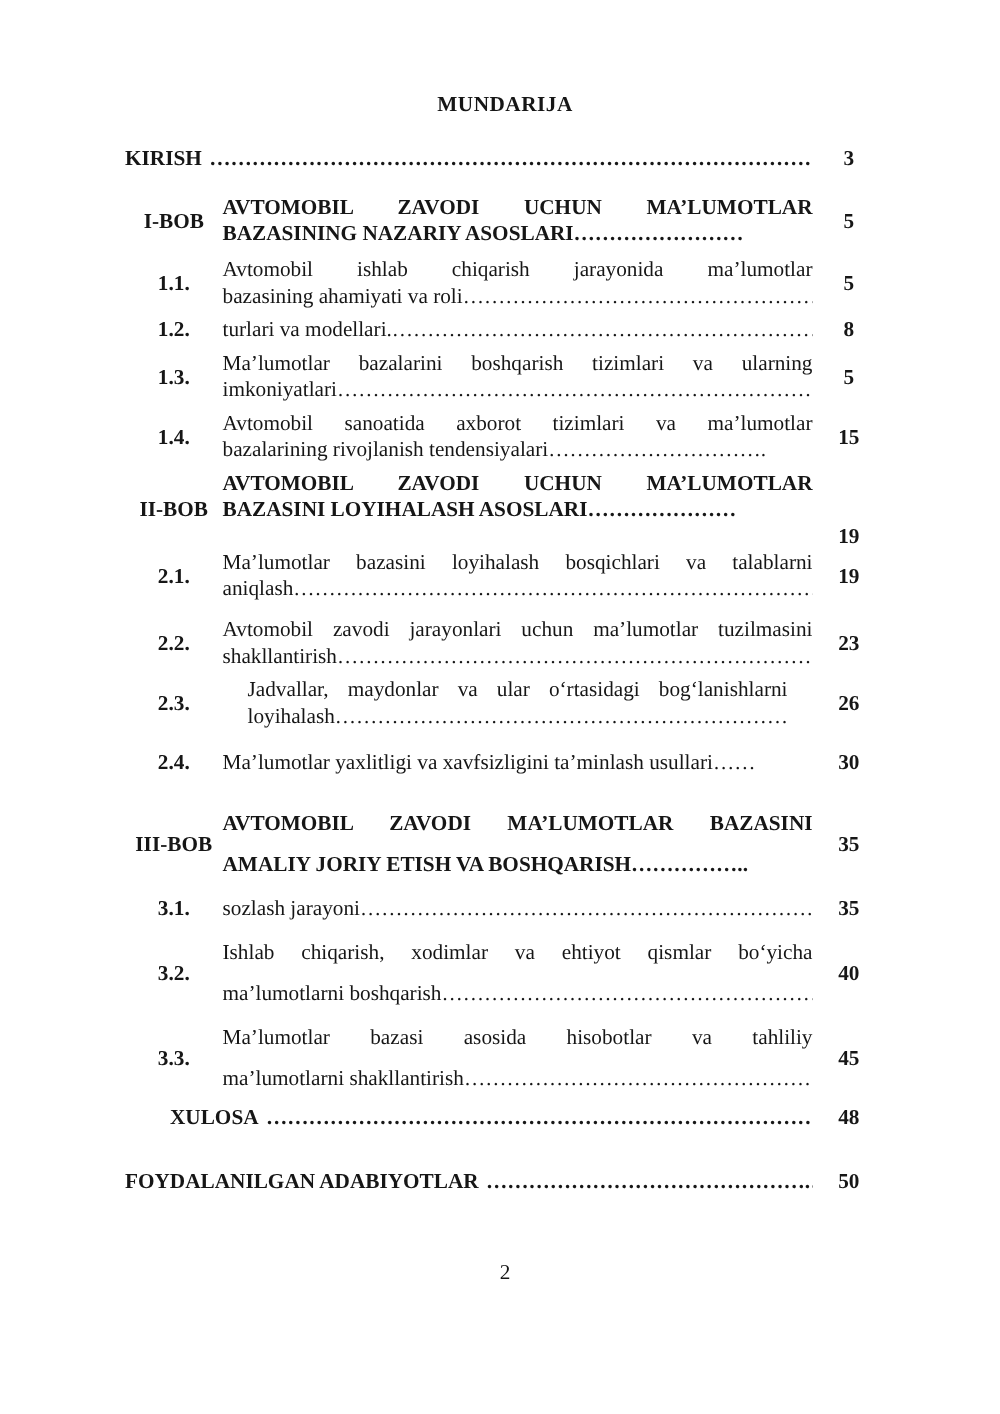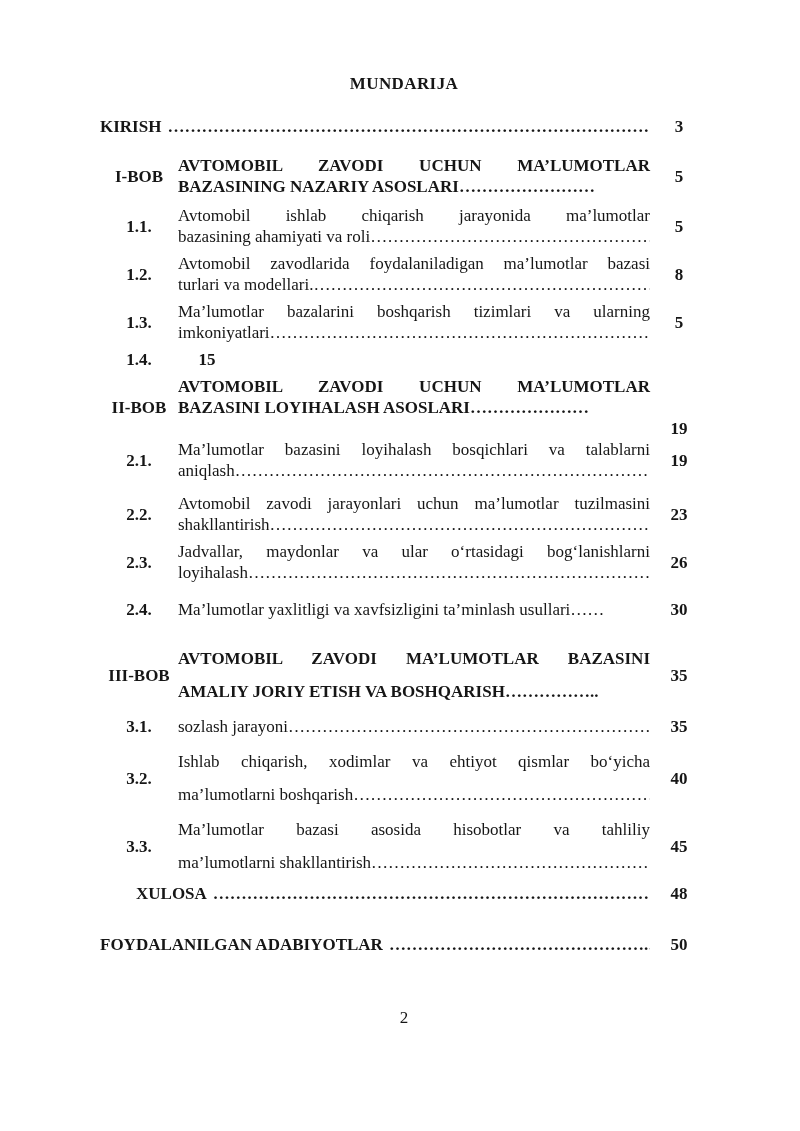--- a/index.html
+++ b/index.html
@@ -68,21 +68,21 @@
     font-size: 17px;
     line-height: 21px;
     margin-top: 52px;
   }
   .mb-0  { margin-bottom: 0; }
   .mb-2  { margin-bottom: 2px; }
   .mb-4  { margin-bottom: 4px; }
   .mb-6  { margin-bottom: 6px; }
   .mb-8  { margin-bottom: 8px; }
   .mb-12 { margin-bottom: 12px; }
-  .mb-16 { margin-bottom: 16px; }
+  .mb-16 { margin-bottom: 16px; gap: 20px; }
   .mb-18 { margin-bottom: 18px; }
   .mb-22 { margin-bottom: 22px; }
   .mb-30 { margin-bottom: 30px; margin-left: 36px; }
 </style>
 </head>
 <body>
 
 <div class="sheet">
 
   <div class="doc-title">MUNDARIJA</div>
@@ -115,21 +115,20 @@
           <span class="t">bazasining ahamiyati va roli</span>
           <span class="dots">………………………………………………………………………………</span>
         </div>
     </div>
     <div class="cell page">5</div>
   </div>
 
   <div class="row row--sub mb-6">
     <div class="cell label">1.2.</div>
     <div class="cell title">
-      <div class="line fill">Avtomobil zavodlarida foydalaniladigan ma’lumotlar bazasi</div>
       <div class="line dotline">
           <span class="t">turlari va modellari.</span>
           <span class="dots">………………………………………………………………………………..</span>
         </div>
     </div>
     <div class="cell page">8</div>
   </div>
 
   <div class="row row--sub mb-6">
     <div class="cell label">1.3.</div>
@@ -138,20 +137,27 @@
       <div class="line dotline">
           <span class="t">imkoniyatlari</span>
           <span class="dots">………………………………………………………………………………</span>
         </div>
     </div>
     <div class="cell page">5</div>
   </div>
 
   <div class="row row--sub mb-6">
     <div class="cell label">1.4.</div>
+    <div class="cell title">
+      <div class="line fill">Avtomobil sanoatida axborot tizimlari va ma’lumotlar</div>
+      <div class="line dotline">
+          <span class="t">bazalarining rivojlanish tendensiyalari</span>
+          <span class="dots">………………………….</span>
+        </div>
+    </div>
     <div class="cell page">15</div>
   </div>
 
   <div class="row row--chapter row--pagelow mb-0">
     <div class="cell label">II-BOB</div>
     <div class="cell title">
       <div class="line fill">AVTOMOBIL ZAVODI UCHUN MA’LUMOTLAR</div>
       <div class="line dotline">
           <span class="t">BAZASINI LOYIHALASH ASOSLARI</span>
           <span class="dots">…………………</span>

